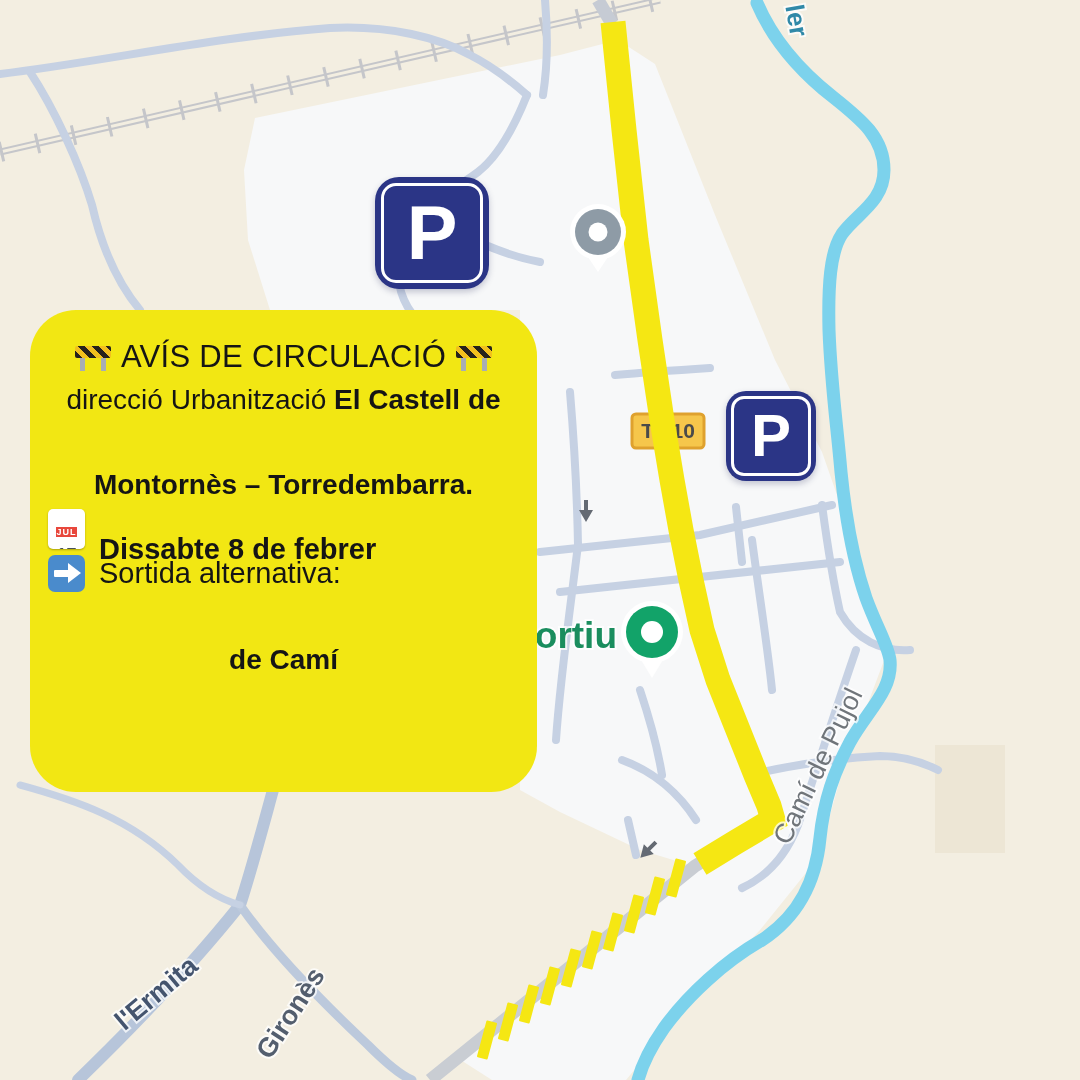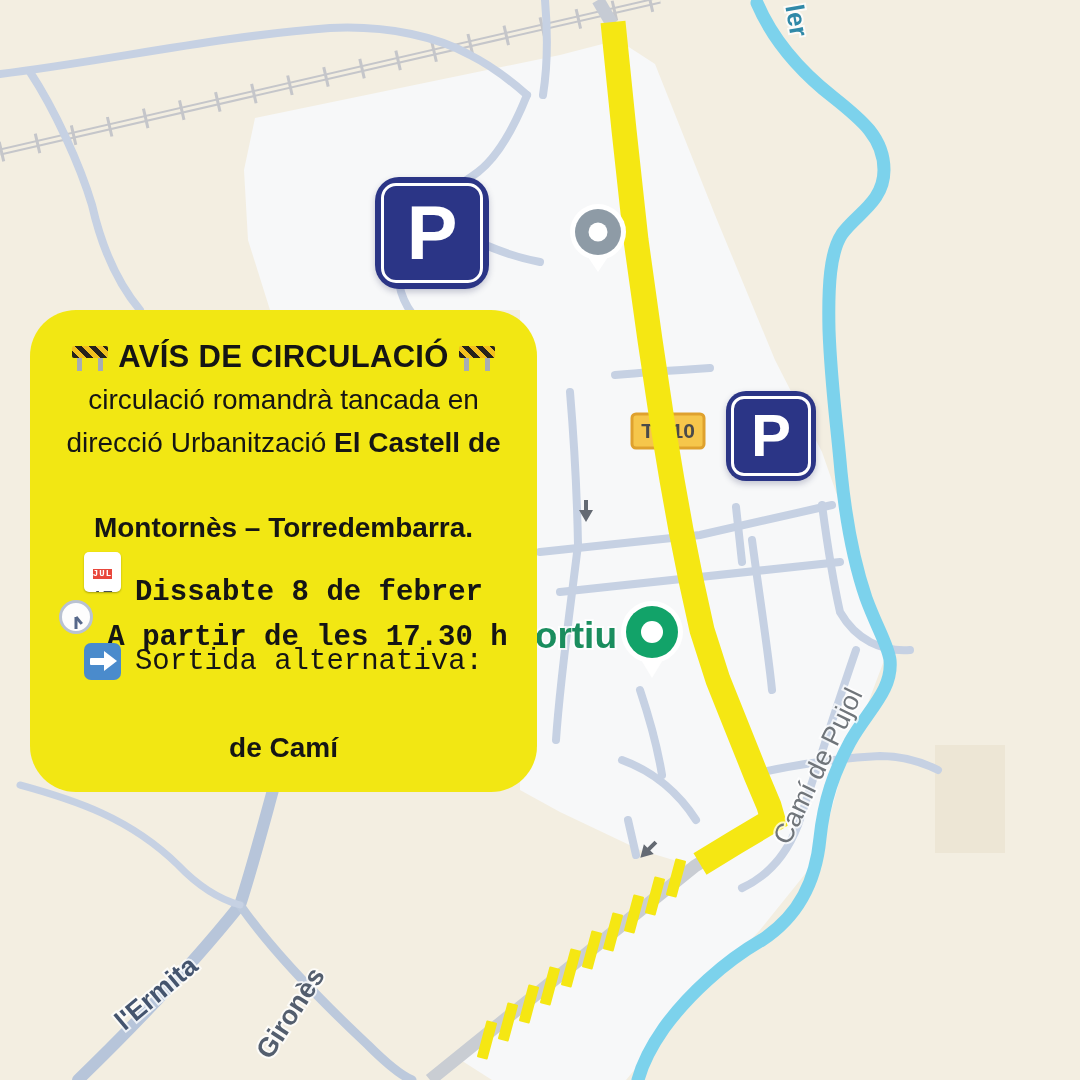--- a/index.html
+++ b/index.html
@@ -17,24 +17,24 @@
   .p1 .pletter{font-size:76px;line-height:1;}
   .p2{left:726px;top:391px;width:90px;height:90px;border-radius:20px;}
   .p2 .pinner{inset:5px;border-radius:13px;}
   .p2 .pletter{font-size:60px;line-height:1;}
 
   
   .notice{position:absolute;left:30px;top:310px;width:507px;height:482px;
           background:#F2E713;border-radius:46px;color:#151515;text-align:center;
           padding:26px 18px 0 18px;box-sizing:border-box;}
   .ntitle-row{display:flex;align-items:center;justify-content:center;gap:10px;height:42px;}
-  .ntitle{font-size:31px;font-weight:700;letter-spacing:.3px;}
+  .ntitle{font-size:31px;font-weight:400;letter-spacing:.3px;}
   .nline{font-size:28px;line-height:43px;white-space:nowrap;}
   .b{font-weight:700;margin-top:42px;}
-  .nrow{display:flex;align-items:center;justify-content:center;gap:14px;height:45px;font-size:29px;white-space:nowrap;font-family:Liberation Mono, monospace;}
+  .nrow{display:flex;align-items:center;gap:14px;height:45px;font-size:29px;white-space:nowrap;}
 
   
   .barrier{position:relative;width:36px;height:28px;flex:0 0 auto;}
   .barrier .bar{position:absolute;top:3px;left:0;width:36px;height:12px;border-radius:2px;
                 background:repeating-linear-gradient(45deg,#26221c 0 5px,#f2c01d 5px 10px);}
   .barrier .leg{position:absolute;bottom:0;width:5px;height:13px;background:#a8adb3;}
   .barrier .leg.l{left:5px}.barrier .leg.r{right:5px}
 
   
   .cal{width:37px;height:40px;background:#fff;border-radius:5px;overflow:hidden;
@@ -185,39 +185,31 @@
           <span class="leg r"></span>
       </span>
       <span class="ntitle">AVÍS DE CIRCULACIÓ</span>
       <span class="barrier">
         <span class="bar"></span>
           <span class="leg l"></span>
           <span class="leg r"></span>
       </span>
     </div>
 
-    <div class="nline">circulació romandrà tancada en</div>
     <div class="nline"><span>direcció Urbanització</span> <span class="b">El Castell de</span></div>
     <div class="nline b">Montornès – Torredembarra.</div>
 
     <div class="nrow">
       <span class="cal">
         <span class="top">JUL</span>
         <span class="day" style="display:block">17</span>
       </span>
       <span class="b">Dissabte 8 de febrer</span>
     </div>
 
-    <div class="nrow">
-      <span class="clock">
-        <span class="h"></span>
-          <span class="m"></span>
-      </span>
-      <span class="b">A partir de les 17.30 h</span>
-    </div>
 
     <div class="nrow">
       <span class="arrowicon">
         <span class="shaft"></span>
           <span class="head"></span>
       </span>
       <span>Sortida alternativa:</span>
     </div>
     <div class="nline b">de Camí</div>
   </div>

